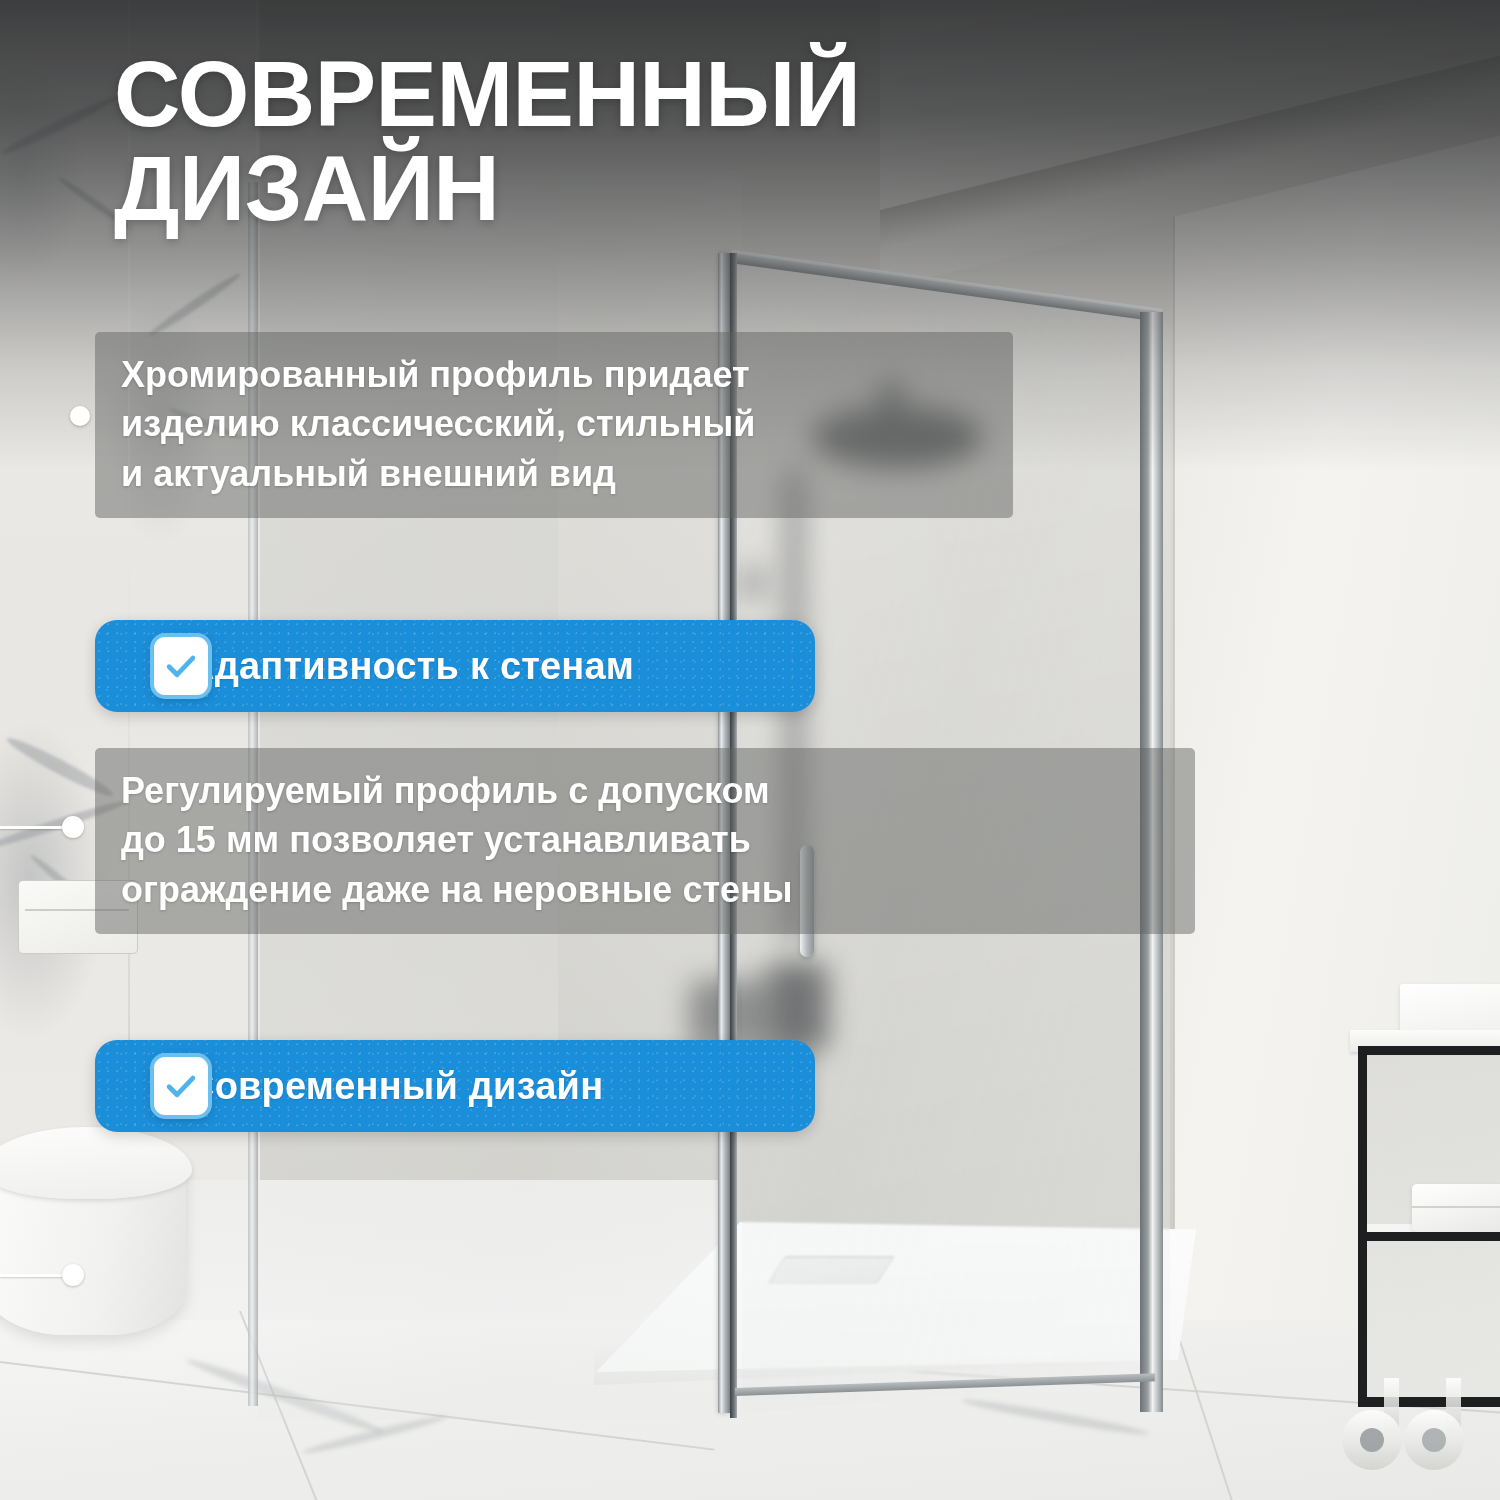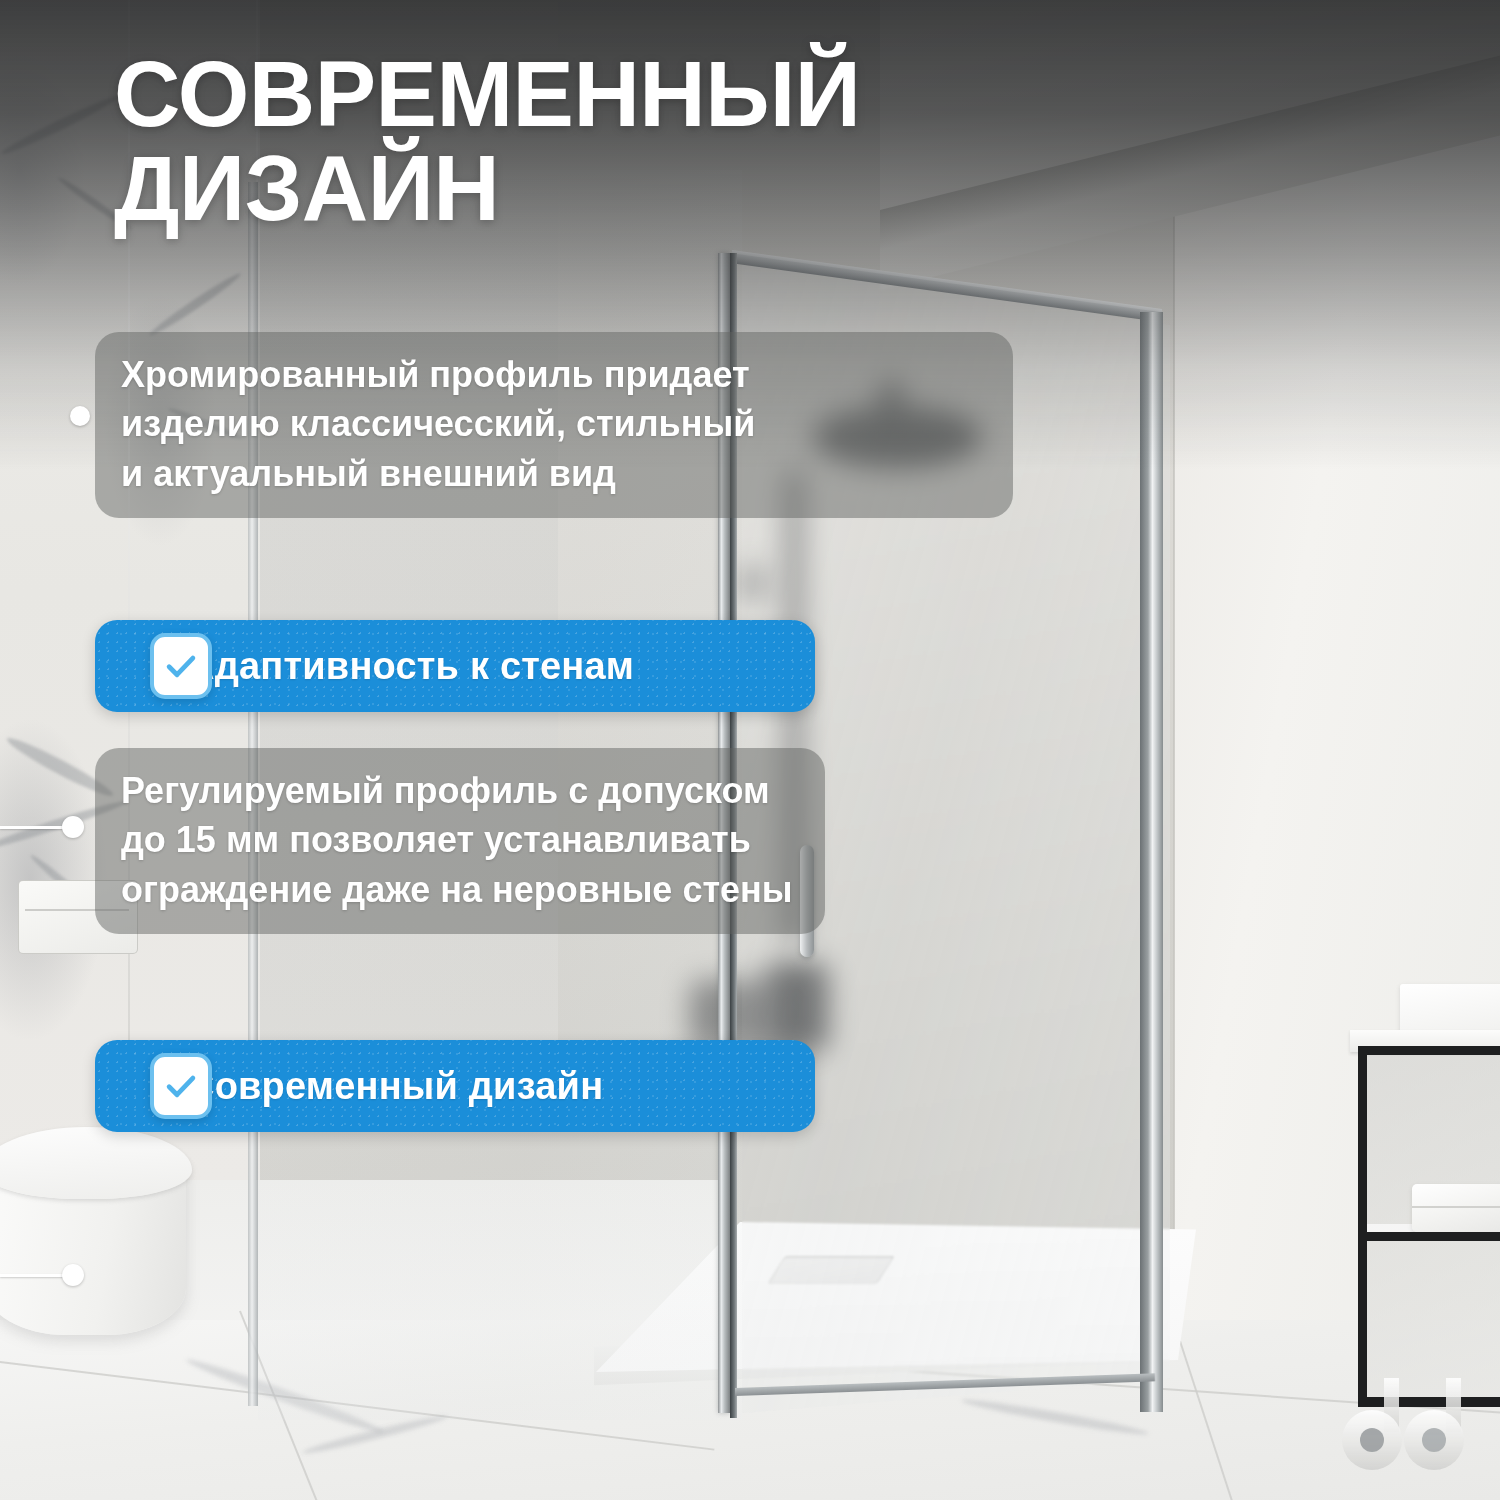--- a/index.html
+++ b/index.html
@@ -280,32 +280,32 @@
     letter-spacing: -0.5px;
     text-transform: uppercase;
     white-space: pre-line;
     text-shadow: 0 2px 10px rgba(0,0,0,.25);
     margin-left: 36px;
   }
 
   .info-panel {
     position: absolute;
     background: rgba(96,98,97,.48);
-    border-radius: 24px;
+    border-radius: 5px;
     color: #ffffff;
     font-size: 36px;
     font-weight: 700;
     line-height: 1.37;
     white-space: pre-line;
     padding: 18px 26px 20px 26px;
     box-sizing: border-box;
     text-shadow: 0 1px 3px rgba(0,0,0,.20);
   }
   #panel-1 { left: 95px; top: 332px;  width: 918px; }
-  #panel-2 { left: 95px; top: 748px;  width: 730px; }
+  #panel-2 { left: 95px; top: 748px;  width: 1100px; }
   #panel-3 { left: 95px; top: 1168px; width: 1020px; }
 
   
   .bullet-dot {
     position: absolute; width: 20px; height: 20px;
     border-radius: 50%; background: #ffffff;
     box-shadow: 0 1px 3px rgba(0,0,0,.25);
   }
   
   .leader { position: absolute; height: 22px; }

